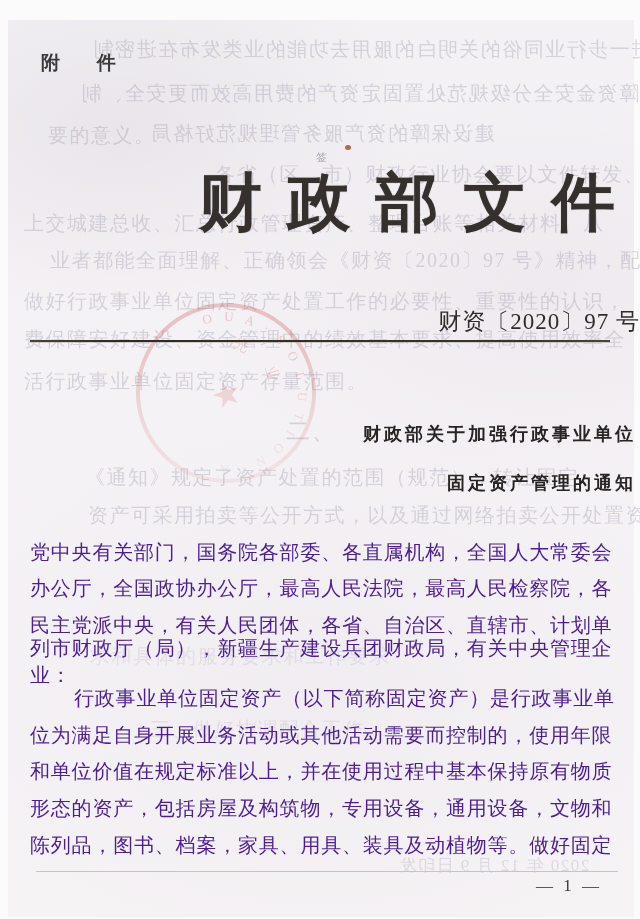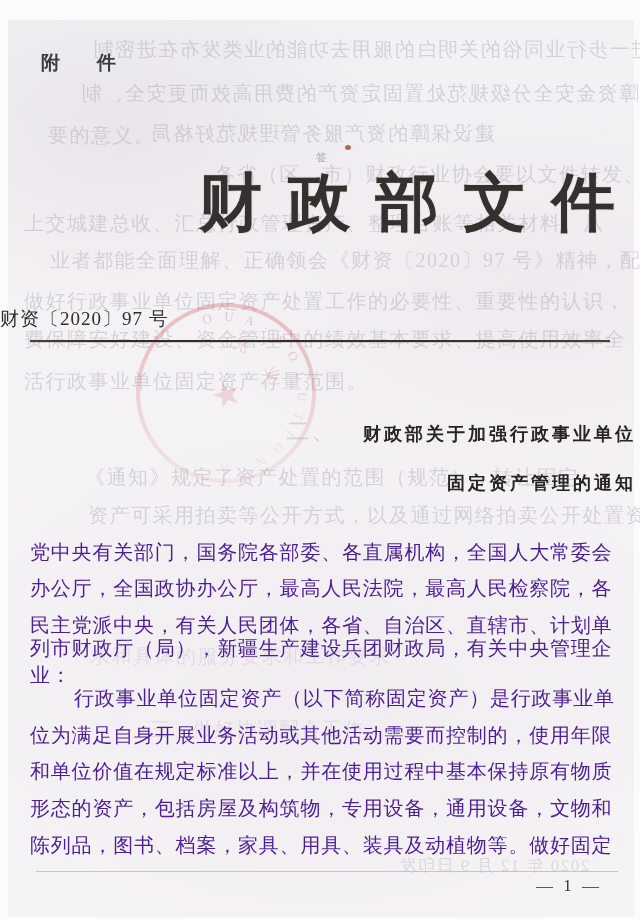--- a/index.html
+++ b/index.html
@@ -33,21 +33,21 @@
   }
   
   .org-title{
     position:absolute;z-index:3;left:0;right:0;top:160px;
     text-align:right;font-size:63px;font-weight:bold;color:#35302e;
     letter-spacing:.40em;text-indent:.40em;
     text-shadow:0 0 1px rgba(53,48,46,.55);
   }
   .doc-number{
     position:absolute;z-index:3;left:0;right:0;top:306px;
-    text-align:left;font-size:19px;color:#2f2c2b;letter-spacing:1px;
+    text-align:right;font-size:23px;color:#2f2c2b;letter-spacing:1px;
   }
   .head-rule{
     position:absolute;z-index:3;left:30px;right:30px;top:340px;height:2px;
     background:linear-gradient(90deg,#4a423c,#2f2a26 15%,#3a332e 85%,#4a423c);
     box-shadow:0 1px 0 rgba(160,150,145,.4);
   }
   
   .seal{
     position:absolute;z-index:2;left:131px;top:298px;width:190px;height:190px;
     opacity:.55;filter:blur(.4px);

